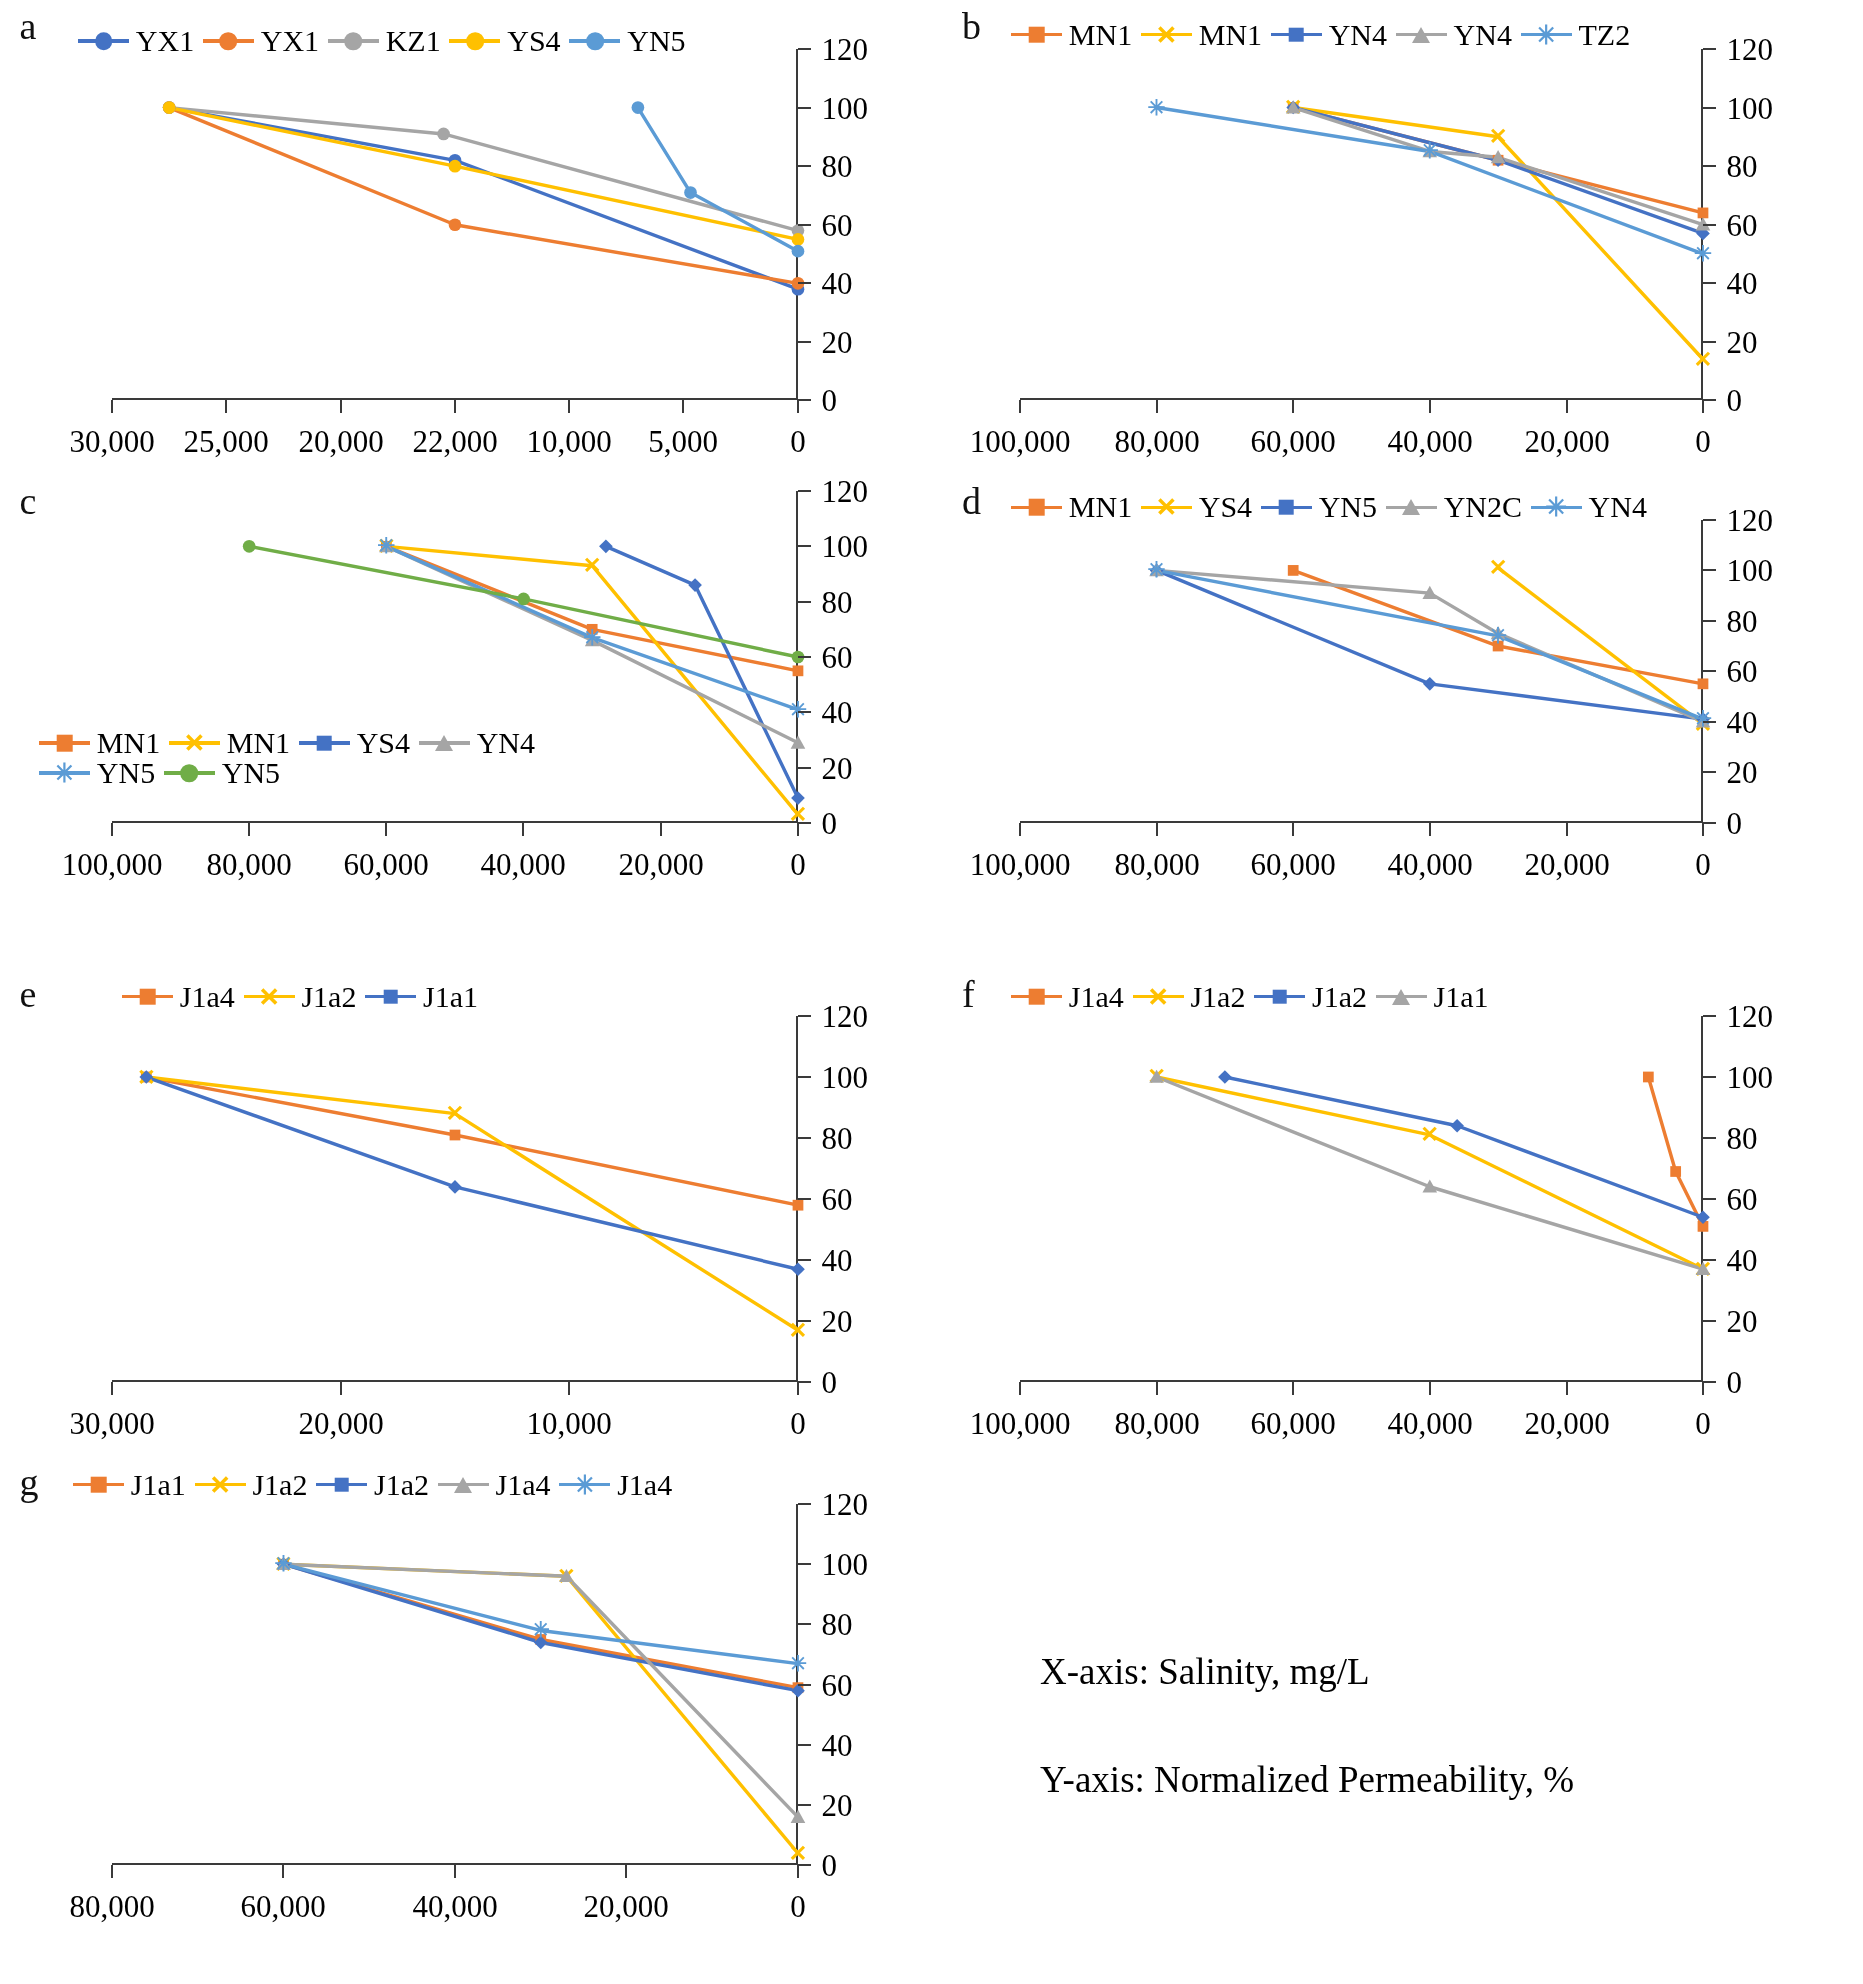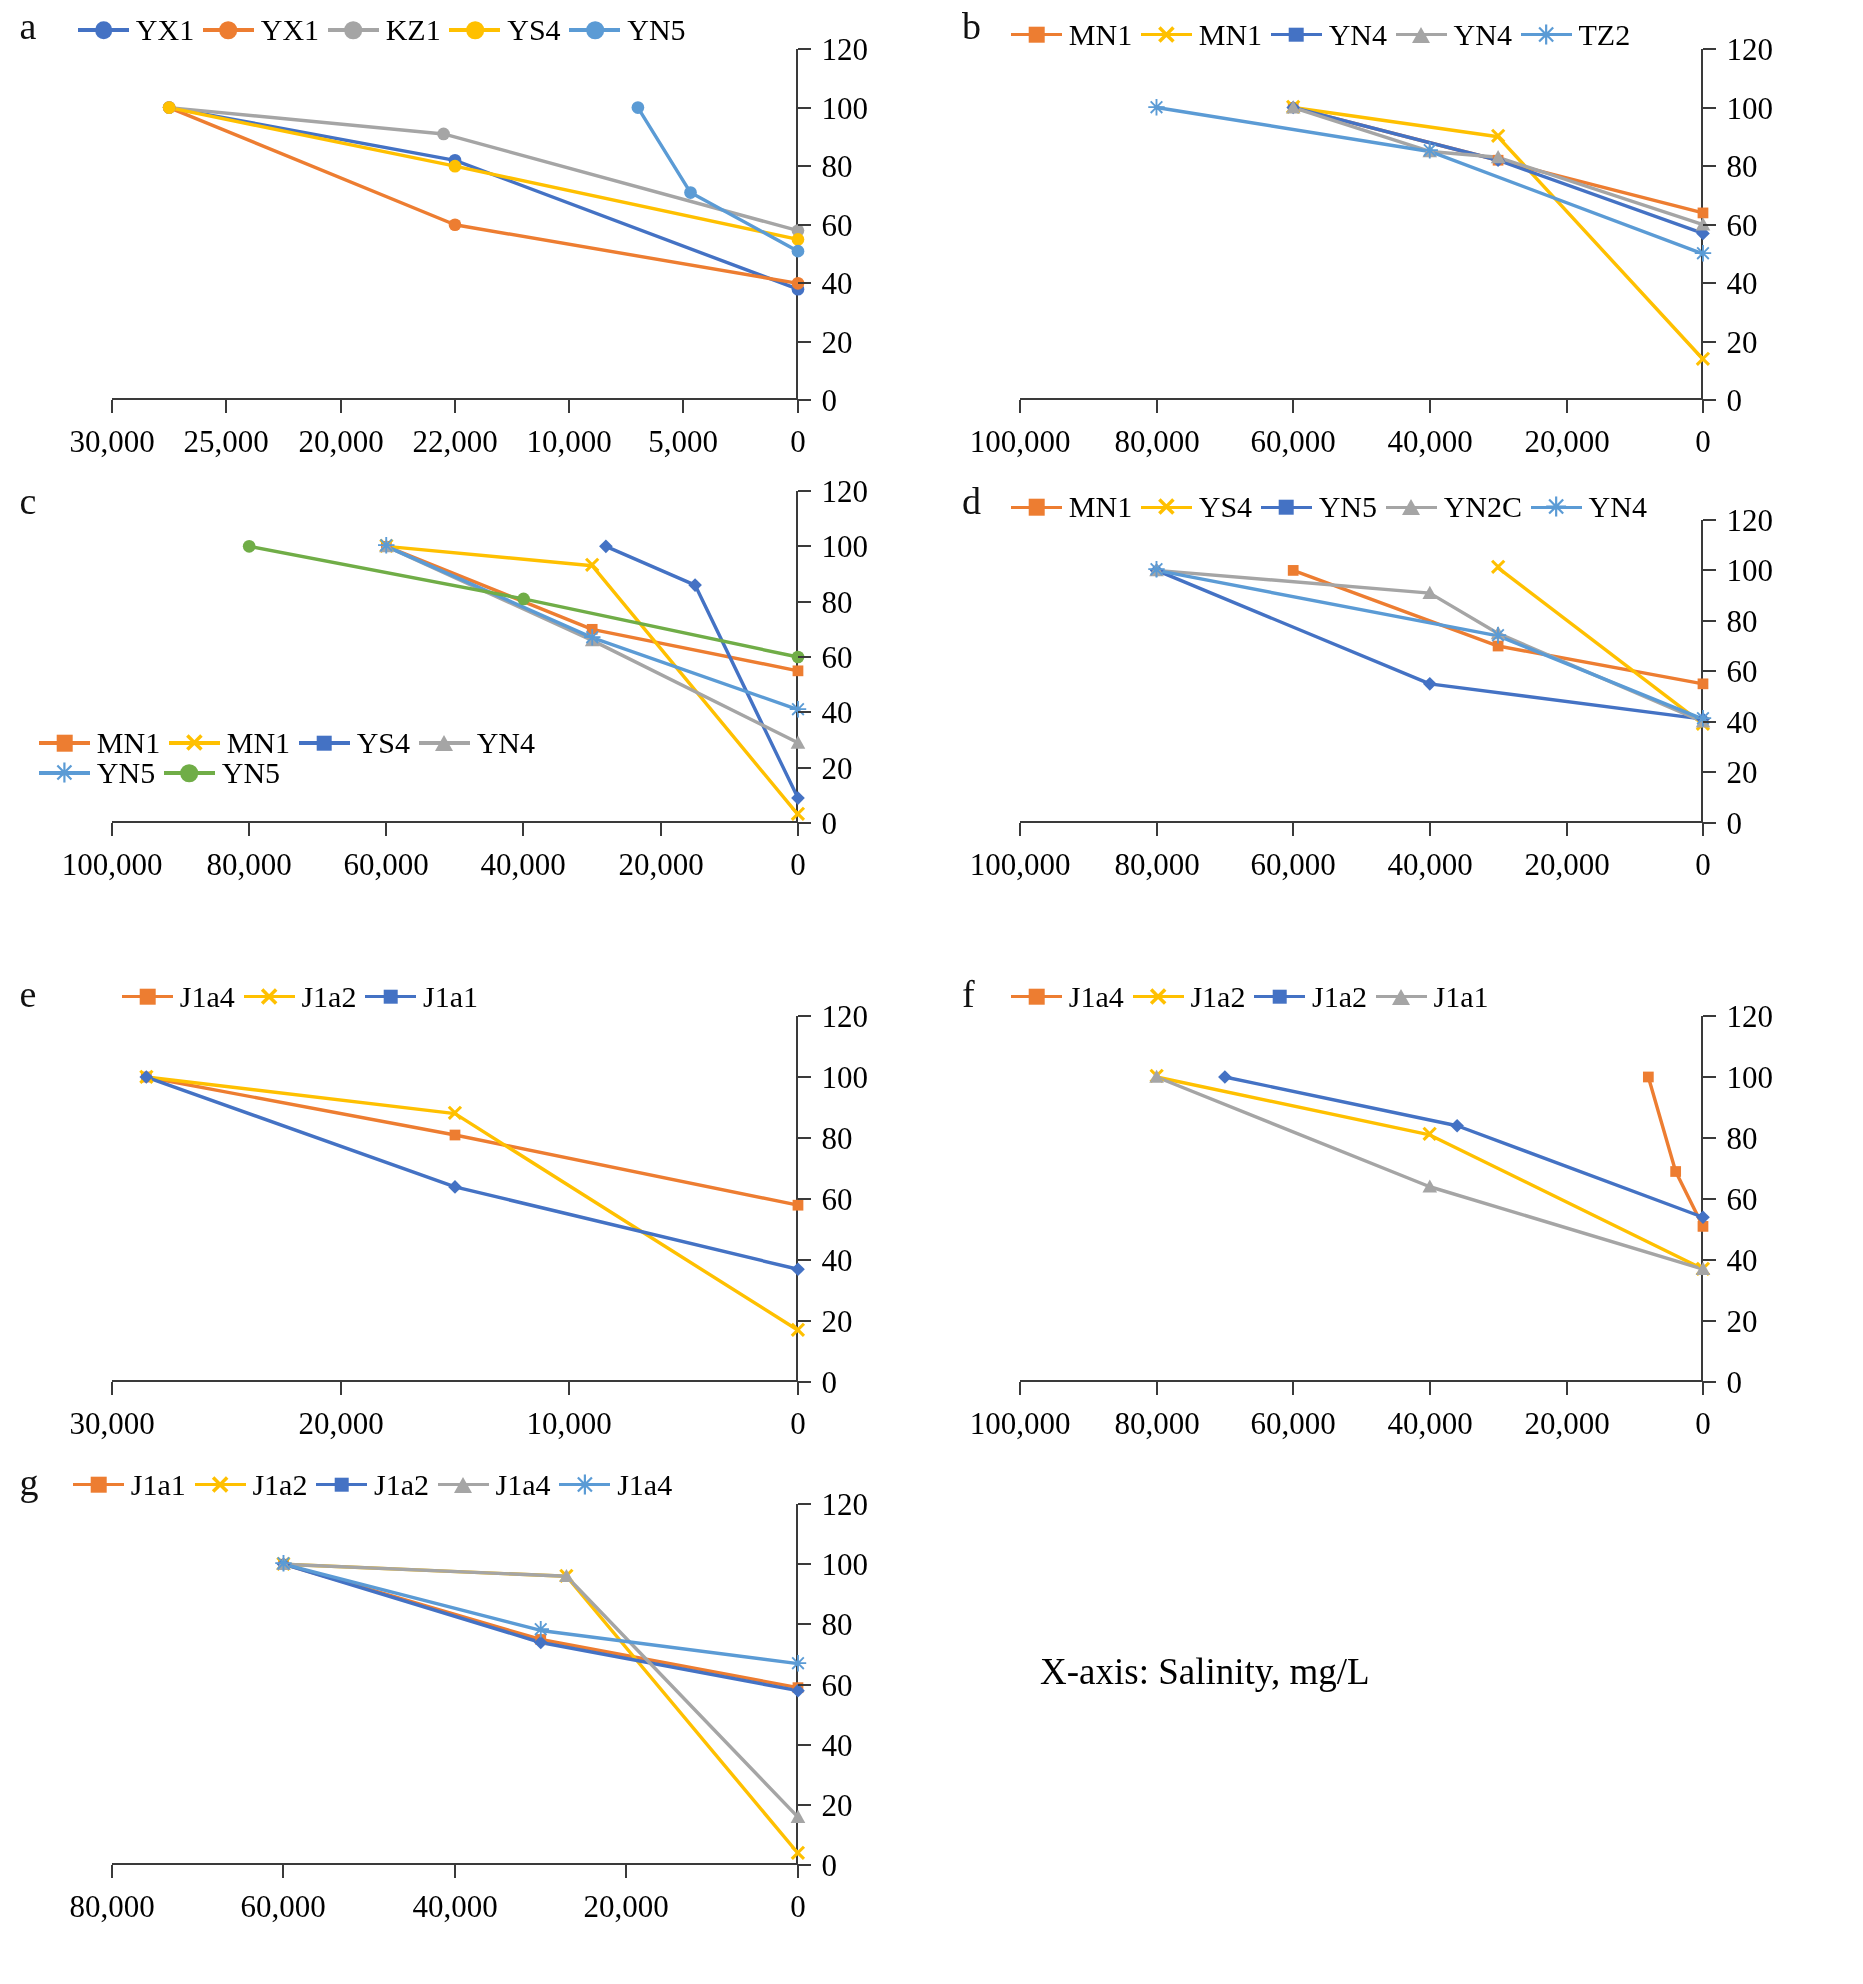--- a/index.html
+++ b/index.html
@@ -114,21 +114,21 @@
   }
 </style>
 </head>
 <body>
 
 <div class="grid">
 
   <div class="cell">
     <div class="panel" id="panel-a">
       <div class="panel-letter" style="left:19.5px; top:3.9px;">a</div>
-      <div class="legend" id="legend-a" style="left:78px; top:15px; width:722px;">
+      <div class="legend" id="legend-a" style="left:78px; top:26px; width:722px;">
           <span class="legend-item">
             <span class="marker-wrap">
               <span class="line" style="background: rgb(68, 114, 196);"></span>
               <span class="mk mk-circle" style="background: rgb(68, 114, 196);"></span>
             </span>
             <span class="legend-label">YX1</span>
           </span>
           <span class="legend-item">
             <span class="marker-wrap">
               <span class="line" style="background: rgb(237, 125, 49);"></span>
@@ -754,17 +754,18 @@
           <div class="xlab" style="left: 514px;">20,000</div>
           <div class="tick-x" style="left: 685px;"></div>
           <div class="xlab" style="left: 686px;">0</div>
         </div>
     </div>
   </div>
 
   <div class="cell">
     <div class="panel">
       <div class="axis-note" style="left:83px; top:195px;">X-axis: Salinity, mg/L</div>
+      <div class="axis-note" style="left:83px; top:303px;">Y-axis: Normalized Permeability, %</div>
     </div>
   </div>
 
 </div>
 
 
 </body></html>

